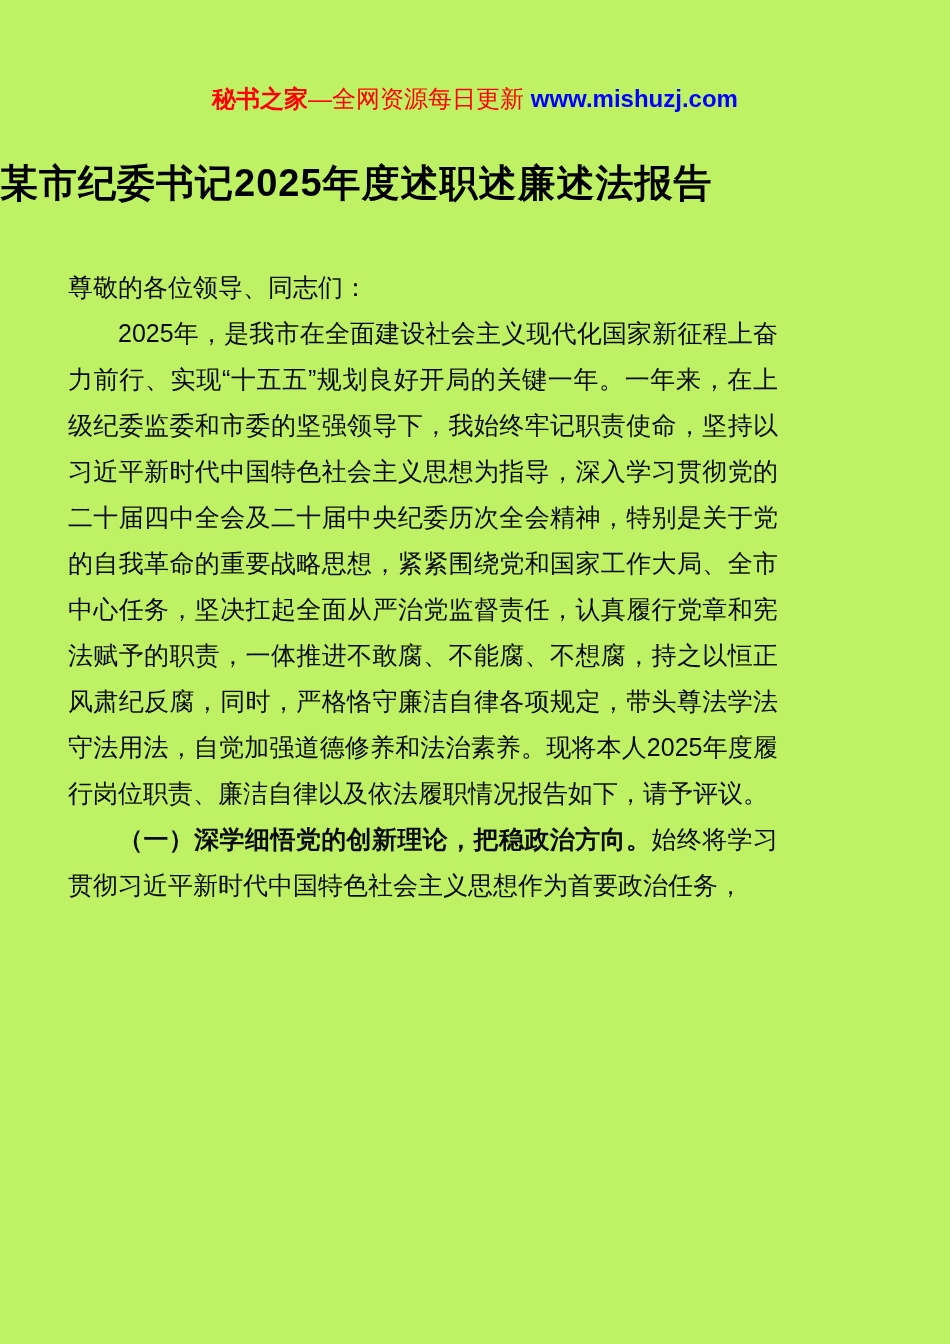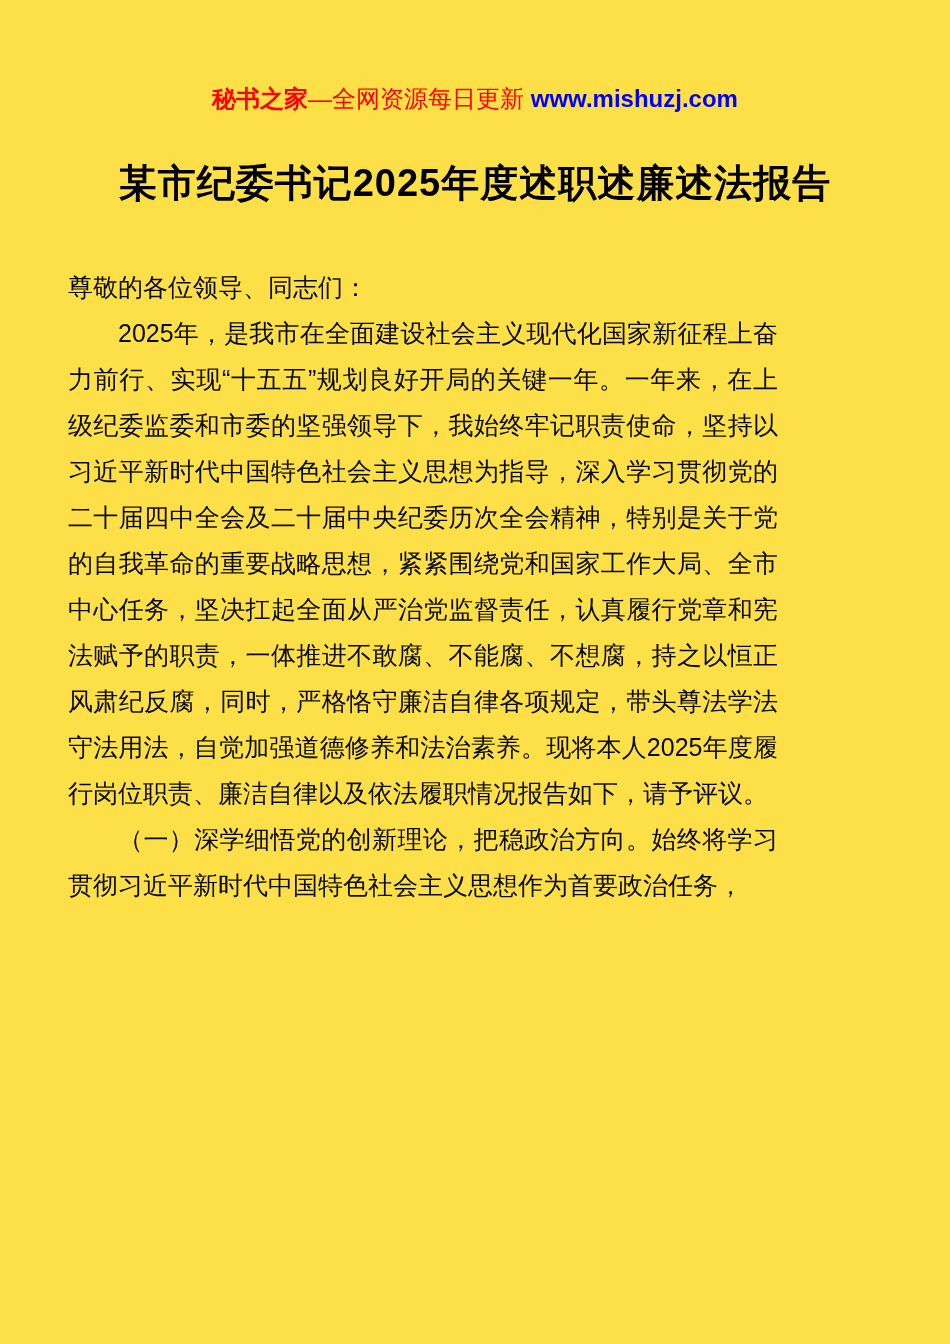--- a/index.html
+++ b/index.html
@@ -1,20 +1,20 @@
 <!DOCTYPE html>
 <html><head>
 <meta charset="utf-8">
 <style>
   * { box-sizing: border-box; }
   html, body { margin: 0; padding: 0; background: #ffffff; }
   .page {
     width: 950px;
     height: 1344px;
-    background: #fde047;
+    background: #bef264;
     position: relative;
     font-family: "Liberation Sans", sans-serif;
     color: #000000;
     overflow: hidden;
   }
   
   .site-header {
     padding-top: 84px;
     text-align: center;
     font-size: 24px;
@@ -30,40 +30,39 @@
     font-weight: normal;
   }
   .site-url {
     color: #0000ff;
     font-weight: bold;
     cursor: pointer;
   }
   
   .doc-title {
     margin: 44px 0 0 0;
-    text-align: center;
     font-size: 38px;
     font-weight: bold;
     letter-spacing: 1px;
     color: #000000;
     line-height: 50px;
   }
   
   .doc-body {
     margin: 56px 120px 0 68px;
     width: 710px;
     font-size: 25px;
     line-height: 46px;
     text-align: justify;
     color: #0a0a0a;
   }
   .doc-body p { margin: 0; padding: 0; }
   .indent { text-indent: 2em; }
   .section-heading { font-weight: bold; }
-  .bold-lead { font-weight: normal; }
+  .bold-lead { font-weight: bold; }
 </style>
 </head>
 <body>
 
 <div class="page">
 
   <div class="site-header">
     <span class="site-name">秘书之家</span><span class="site-tagline">—全网资源每日更新 </span><span class="site-url">www.mishuzj.com</span>
   </div>
 

